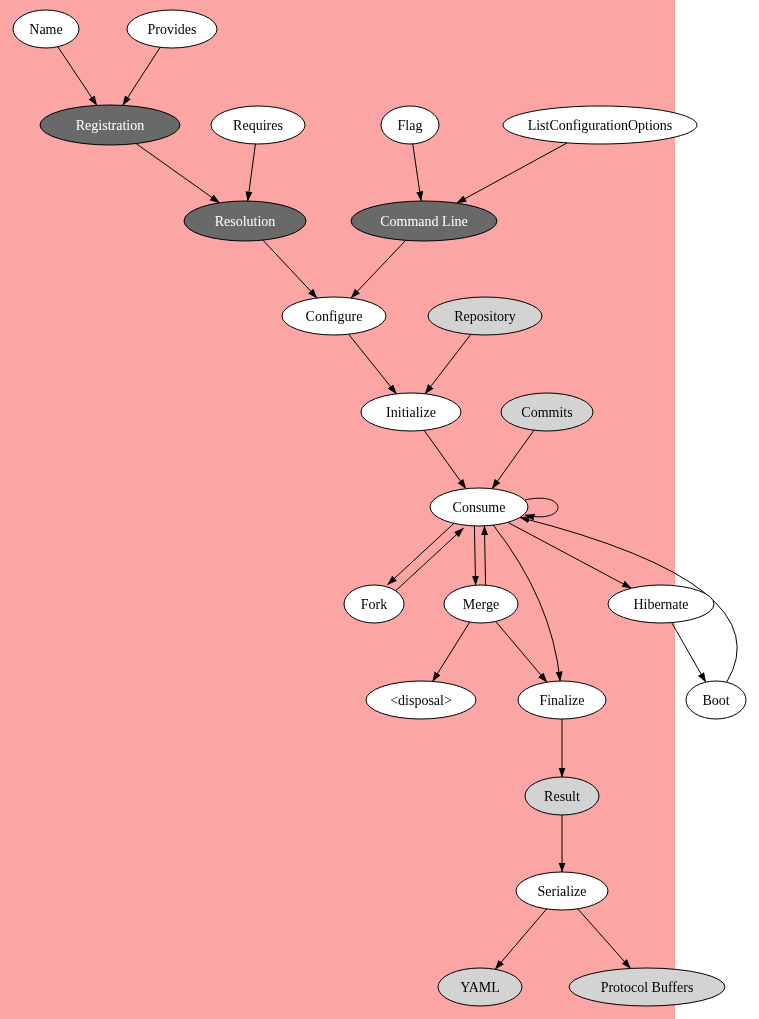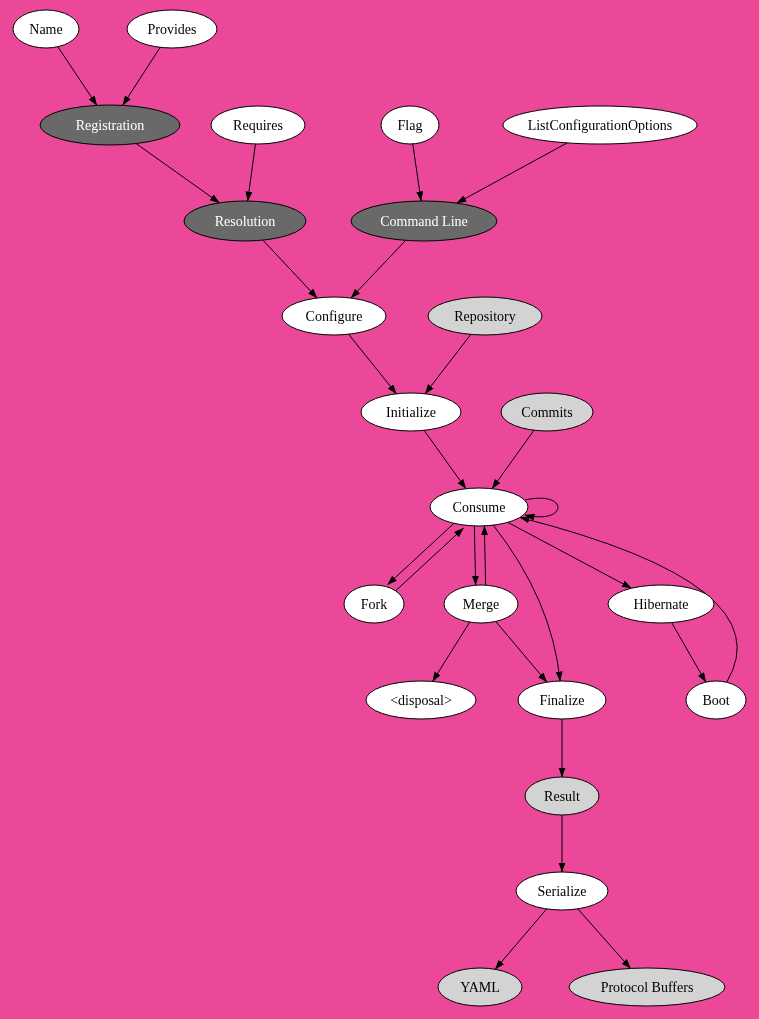--- a/index.html
+++ b/index.html
@@ -2,23 +2,23 @@
 <html><head>
 <meta charset="utf-8">
 <style>
   html, body {
     margin: 0;
     padding: 0;
     background: #ffffff;
   }
   #canvas-wrap {
     position: relative;
-    width: 759px;
+    width: 675px;
     height: 1019px;
-    background: #ec4899;
+    background: #fca5a5;
     font-family: "Liberation Serif", "DejaVu Serif", serif;
   }
   svg text {
     font-family: "Liberation Serif", "DejaVu Serif", serif;
     font-size: 14px;
   }
   .edge {
     fill: none;
     stroke: #000000;
     stroke-width: 1;

